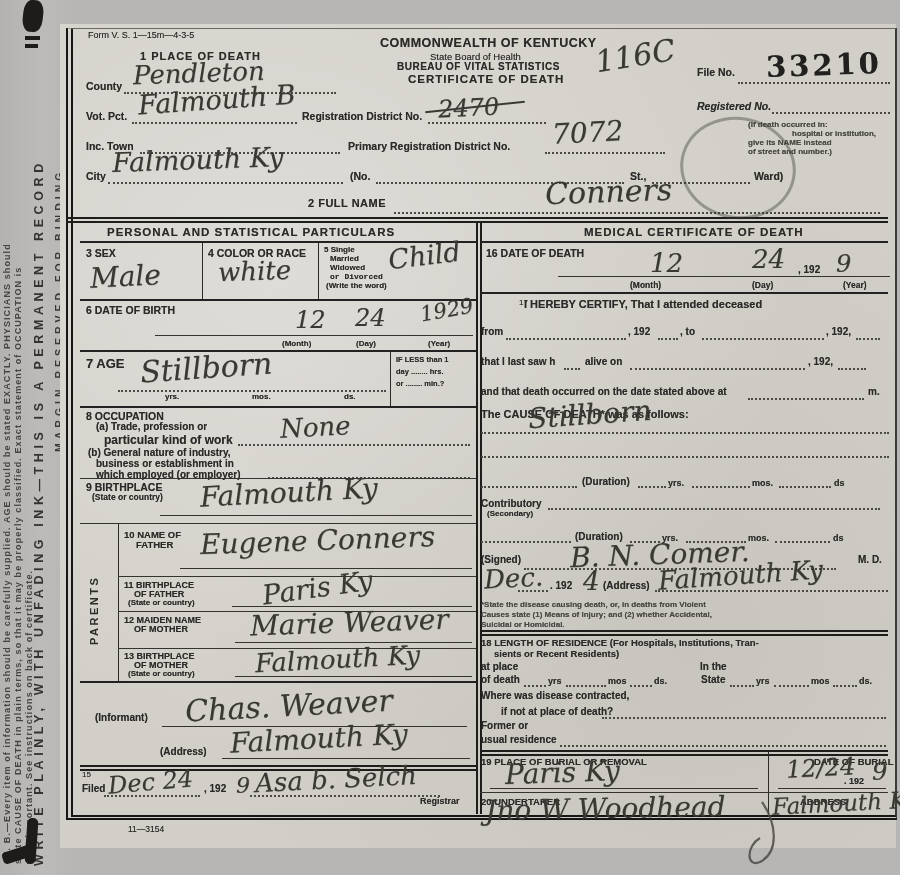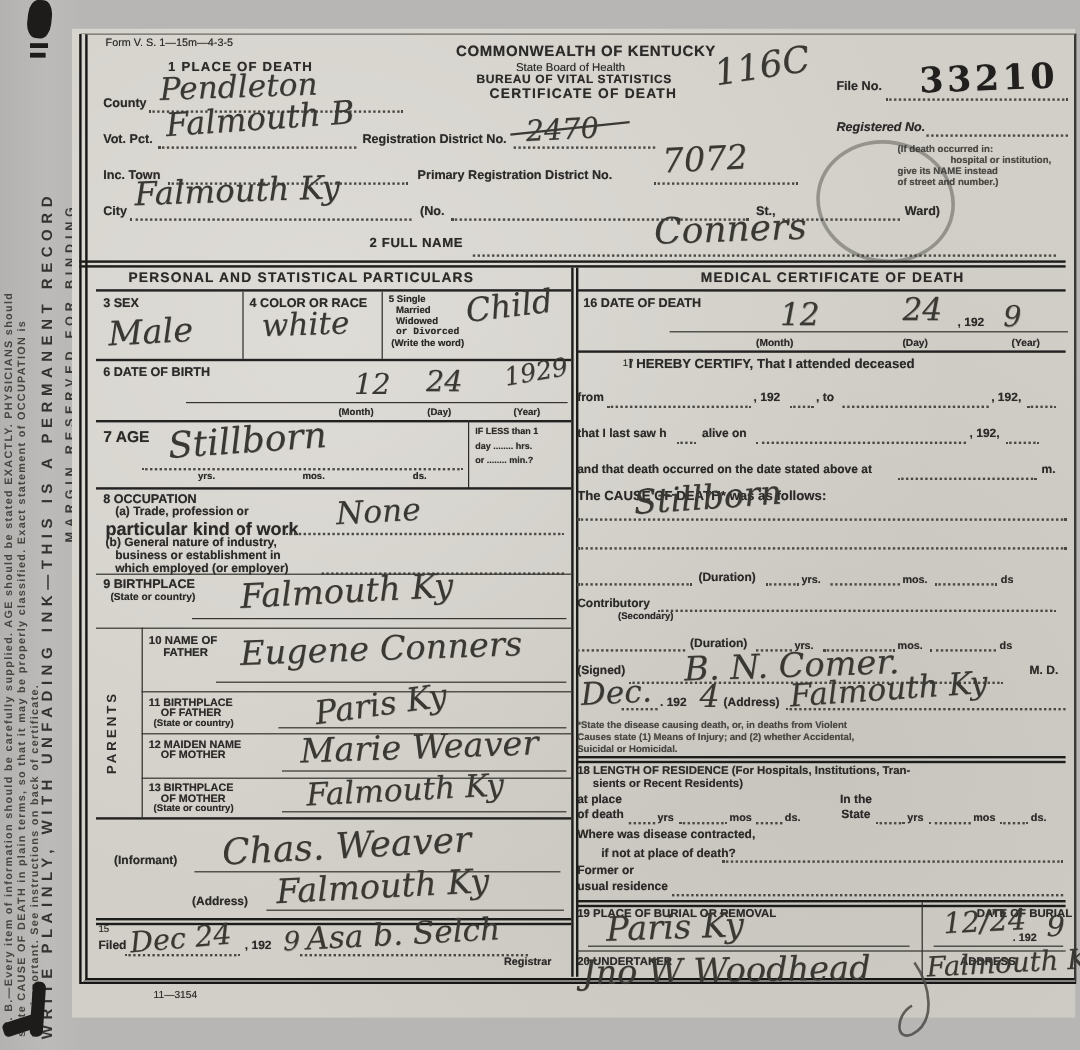--- a/index.html
+++ b/index.html
@@ -139,21 +139,21 @@
   <div class="t b" style="left:252px;top:392px;font-size:8px;">mos.</div>
   <div class="t b" style="left:344px;top:392px;font-size:8px;">ds.</div>
   <div class="vl" style="left:390px;top:350px;height:57px;"></div>
   <div class="t b" style="left:396px;top:355px;font-size:7.5px;">IF LESS than 1</div>
   <div class="t b" style="left:396px;top:367px;font-size:7.5px;">day ........ hrs.</div>
   <div class="t b" style="left:396px;top:379px;font-size:7.5px;">or ........ min.?</div>
   <div class="ln2" style="left:80px;top:406px;width:396px;"></div>
 
   <div class="t b" style="left:86px;top:410px;font-size:10.5px;">8 OCCUPATION</div>
   <div class="t b" style="left:96px;top:421px;font-size:10px;">(a) Trade, profession or</div>
-  <div class="t b" style="left:88px;top:433px;font-size:15px;">particular kind of work</div>
+  <div class="t b" style="left:104px;top:433px;font-size:12px;">particular kind of work</div>
   <div class="h" style="left:280px;top:412px;font-size:26px;transform:rotate(-3deg);">None</div>
   <div class="dt" style="left:238px;top:444px;width:232px;"></div>
   <div class="t b" style="left:88px;top:447px;font-size:10px;">(b) General nature of industry,</div>
   <div class="t b" style="left:96px;top:458px;font-size:10px;">business or establishment in</div>
   <div class="t b" style="left:96px;top:469px;font-size:10px;">which employed (or employer)</div>
   <div class="dt" style="left:268px;top:477px;width:202px;"></div>
   <div class="ln" style="left:80px;top:478px;width:396px;"></div>
 
   <div class="t b" style="left:86px;top:481px;font-size:10.5px;">9 BIRTHPLACE</div>
   <div class="t b" style="left:92px;top:492px;font-size:8.5px;">(State or country)</div>
@@ -252,21 +252,21 @@
   <div class="dt" style="left:481px;top:486px;width:96px;"></div>
   <div class="t b" style="left:582px;top:476px;font-size:10px;">(Duration)</div>
   <div class="dt" style="left:638px;top:486px;width:28px;"></div>
   <div class="t b" style="left:668px;top:478px;font-size:9px;">yrs.</div>
   <div class="dt" style="left:692px;top:486px;width:58px;"></div>
   <div class="t b" style="left:752px;top:478px;font-size:9px;">mos.</div>
   <div class="dt" style="left:779px;top:486px;width:52px;"></div>
   <div class="t b" style="left:834px;top:478px;font-size:9px;">ds</div>
 
   <div class="t b" style="left:481px;top:498px;font-size:10px;">Contributory</div>
-  <div class="t b" style="left:487px;top:509px;font-size:8px;margin-left:28px;">(Secondary)</div>
+  <div class="t b" style="left:487px;top:509px;font-size:8px;">(Secondary)</div>
   <div class="dt" style="left:548px;top:508px;width:332px;"></div>
 
   <div class="dt" style="left:481px;top:541px;width:90px;"></div>
   <div class="t b" style="left:575px;top:531px;font-size:10px;">(Duration)</div>
   <div class="dt" style="left:630px;top:541px;width:30px;"></div>
   <div class="t b" style="left:662px;top:533px;font-size:9px;">yrs.</div>
   <div class="dt" style="left:686px;top:541px;width:60px;"></div>
   <div class="t b" style="left:748px;top:533px;font-size:9px;">mos.</div>
   <div class="dt" style="left:775px;top:541px;width:55px;"></div>
   <div class="t b" style="left:833px;top:533px;font-size:9px;">ds</div>

